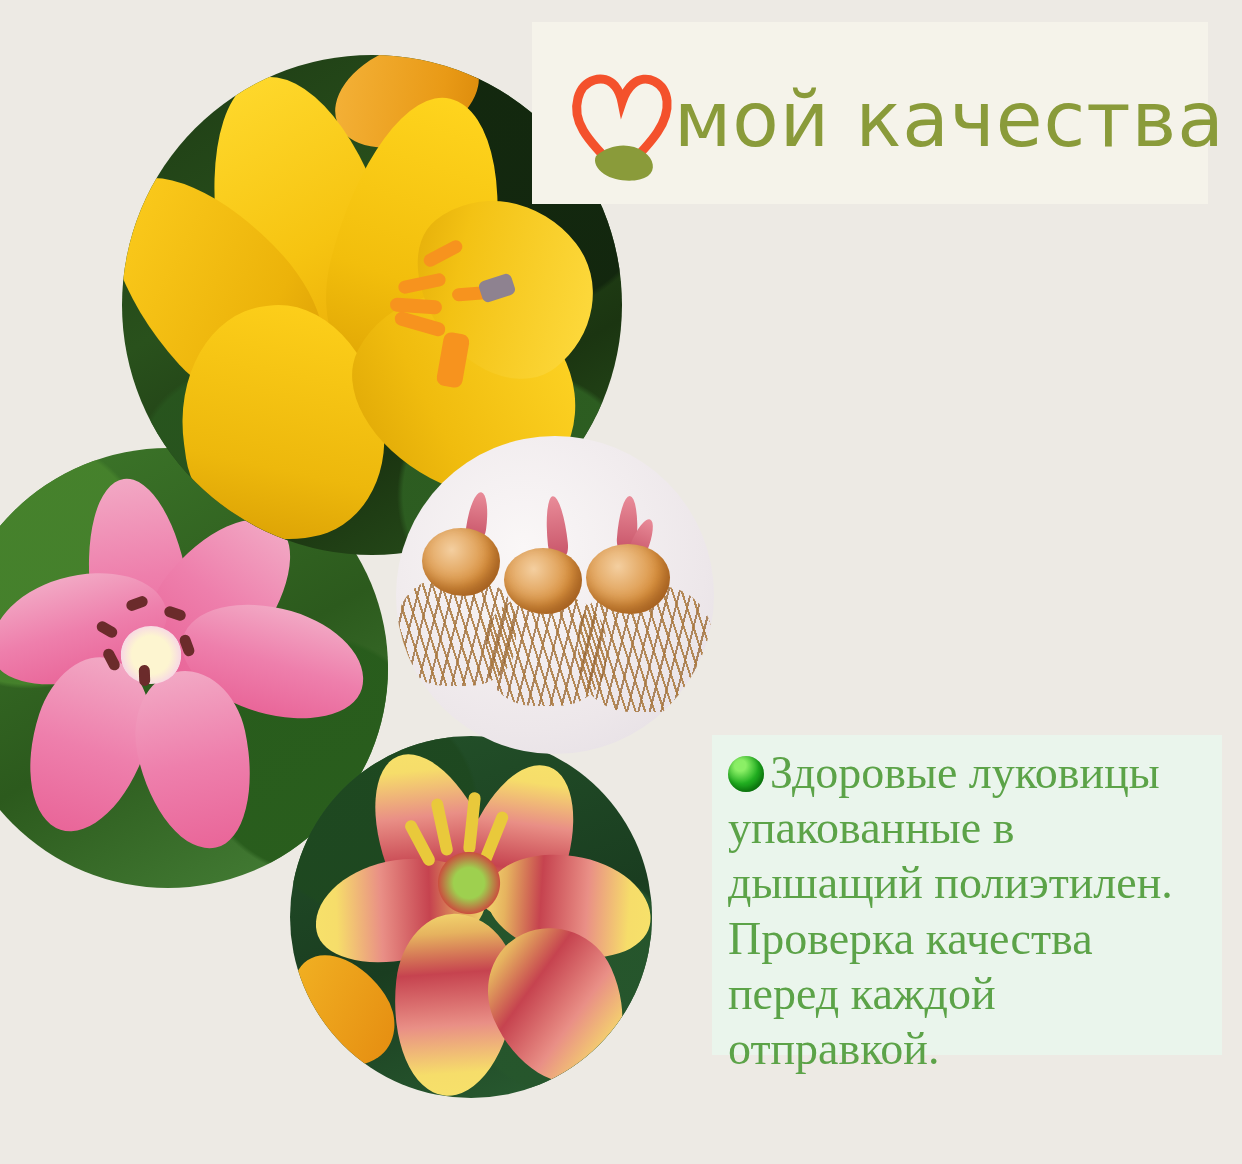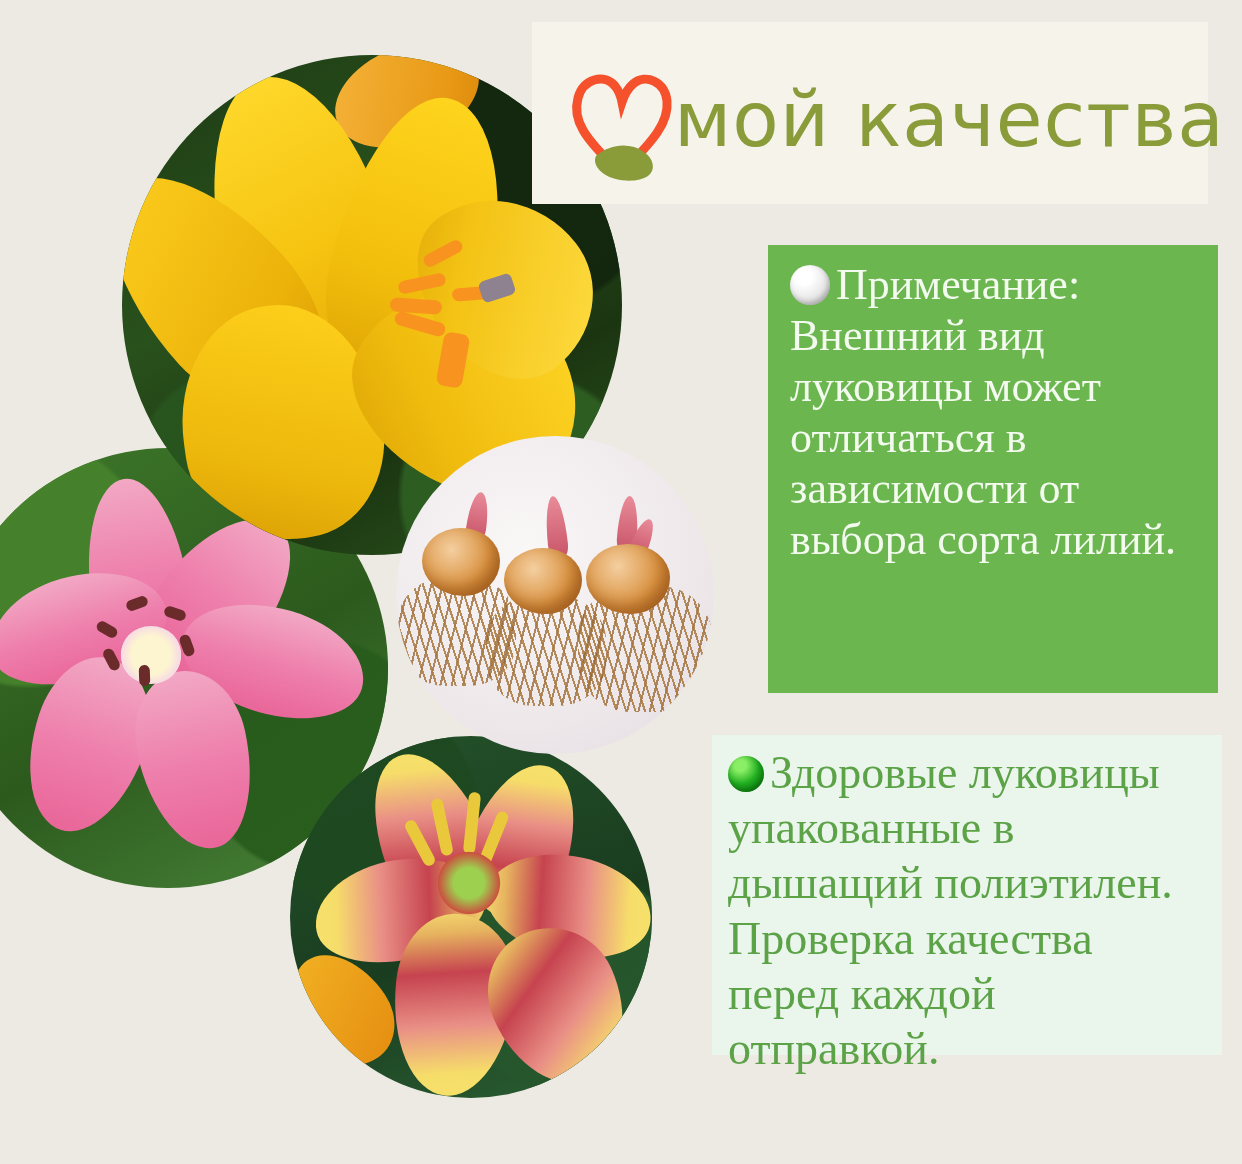--- a/index.html
+++ b/index.html
@@ -280,21 +280,18 @@
       <svg width="108" height="126" viewBox="0 0 108 126" aria-hidden="true">
         <path d="M52 112 C16 78 4 60 10 38 C15 19 36 13 47 26 C51 31 53 37 54 42
                  C56 36 59 29 65 24 C78 13 97 22 99 41 C101 62 86 80 56 110" fill="none" stroke="#F4512C" stroke-width="9" stroke-linecap="round"></path>
         <path d="M28 96 C42 84 62 82 76 92 C86 99 88 110 80 116 C70 123 48 122 36 114
                  C29 109 25 102 28 96 Z" fill="#8A9B3A"></path>
       </svg>
     </div>
     <div class="logo-text">мой качества</div>
   </div>
 
-  <div class="note-green">
-    <div class="txt"><span class="bullet bullet-white"></span><span>Примечание: Внешний вид луковицы может отличаться в зависимости от выбора сорта лилий.</span></div>
-  </div>
 
   <div class="note-light">
     <div class="txt"><span class="bullet bullet-green"></span><span>Здоровые луковицы упакованные в дышащий полиэтилен. Проверка качества перед каждой отправкой.</span></div>
   </div>
 
 </div>
 
 </body></html>

